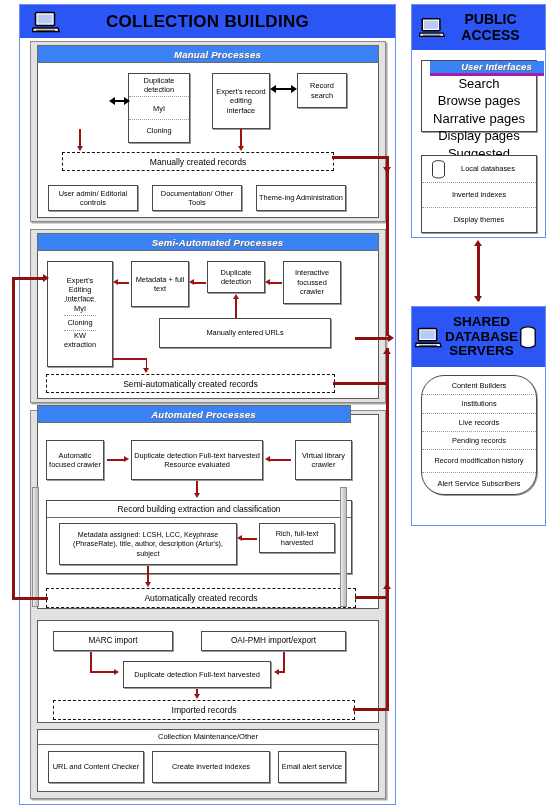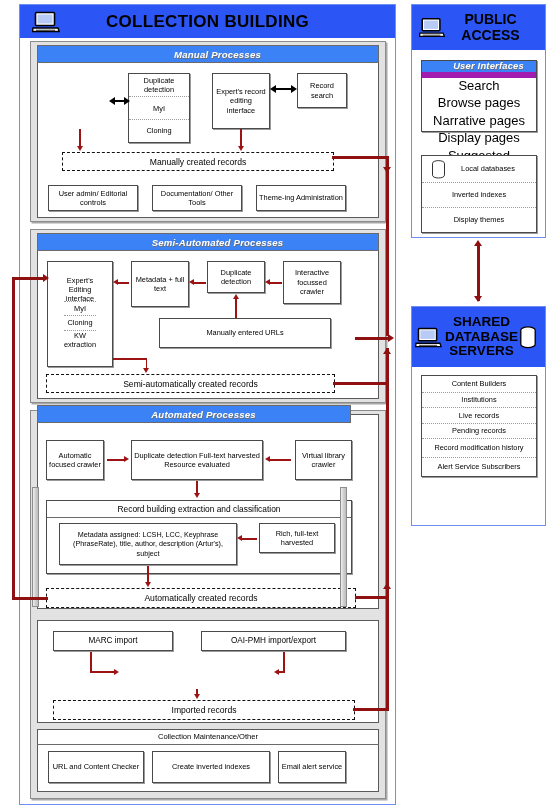--- a/index.html
+++ b/index.html
@@ -239,20 +239,21 @@
 
   <div class="sb-vscroll" style="left:32px; top:487px; width:7px; height:120px;"></div>
   <div class="sb-vscroll" style="left:340px; top:487px; width:7px; height:120px;"></div>
 
   <div class="innerwhite" style="left:37px; top:620px; width:342px; height:103px;"></div>
 
   <div class="box" style="left:53px; top:631px; width:120px; height:20px; font-size:8.2px;">MARC import</div>
 
   <div class="box" style="left:201px; top:631px; width:145px; height:20px; font-size:8.2px;">OAI-PMH import/export</div>
 
+  <div class="box" style="left:123px; top:661px; width:148px; height:27px;">Duplicate detection Full-text harvested</div>
 
   <div class="ln" style="left:90px; top:652px; width:1.6px; height:20px;"></div>
   <div class="ln" style="left:90px; top:671px; width:25px; height:1.6px;"></div>
   <div class="arrowhead ah-right" style="left:114px; top:668.6px;"></div>
 
   <div class="ln" style="left:283px; top:652px; width:1.6px; height:20px;"></div>
   <div class="ln" style="left:279px; top:671px; width:6px; height:1.6px;"></div>
   <div class="arrowhead ah-left" style="left:274px; top:668.6px;"></div>
 
   <div class="ln" style="left:196px; top:689px; width:1.6px; height:7px;"></div>
@@ -278,21 +279,21 @@
     <svg class="laptop-icon" style="left:7px; top:12px;" width="26" height="21" viewBox="0 0 28 22">
       <rect x="3.5" y="1.5" width="19" height="13" rx="1" fill="#fff" stroke="#000" stroke-width="1.6"></rect>
       <rect x="5.5" y="3.5" width="15" height="9" fill="#b8cbf7"></rect>
       <path d="M1 17 h25 l1.2 3.5 H0.5 Z" fill="#fff" stroke="#000" stroke-width="1.4"></path>
       <line x1="4" y1="19.2" x2="23" y2="19.2" stroke="#000" stroke-width="0.8"></line>
     </svg>
     <div class="titletext" style="font-size:14px; padding-left:24px; line-height:1.1;">PUBLIC ACCESS</div>
   </div>
 
   <div class="box" style="left:421px; top:60px; width:116px; height:72px; flex-direction:column; padding:0; justify-content:flex-start; align-items:stretch;">
-    <div class="secthdr" style="position:relative; left:0; top:0; width:100%; height:17px; font-size:9.4px; border:none; border-bottom:6px solid #a21caf;">User Interfaces</div>
+    <div class="secthdr" style="position:relative; left:8px; top:0; width:100%; height:17px; font-size:9.4px; border:none; border-bottom:3px solid #a21caf;">User Interfaces</div>
     <div style="flex:1; display:flex; flex-direction:column; align-items:center; justify-content:center; gap:0.5px; font-size:13px; line-height:1.3;">
       <span>Search</span>
       <span>Browse pages</span>
       <span>Narrative pages</span>
       <span>Display pages</span>
       <span>Suggested resources</span>
       <span>Feedback</span>
     </div>
   </div>
 
@@ -316,21 +317,21 @@
       <path d="M1 17 h25 l1.2 3.5 H0.5 Z" fill="#fff" stroke="#000" stroke-width="1.4"></path>
       <line x1="4" y1="19.2" x2="23" y2="19.2" stroke="#000" stroke-width="0.8"></line>
     </svg>
     <svg class="cyl-icon" style="left:107px; top:19px;" width="18" height="23" viewBox="0 0 15 19">
       <ellipse cx="7.5" cy="3.4" rx="6" ry="2.8" fill="#fff" stroke="#000" stroke-width="1.1"></ellipse>
       <path d="M1.5 3.4 V15.2 a6 2.8 0 0 0 12 0 V3.4" fill="#fff" stroke="#000" stroke-width="1.1"></path>
     </svg>
     <div class="titletext" style="font-size:13.5px; padding-left:20px; padding-right:14px; line-height:1.08;">SHARED DATABASE SERVERS</div>
   </div>
 
-  <div class="box" style="left:421px; top:375px; width:116px; height:102px; flex-direction:column; padding:0; justify-content:flex-start; align-items:stretch;">
+  <div class="box" style="left:421px; top:375px; width:116px; height:120px; flex-direction:column; padding:0; justify-content:flex-start; align-items:stretch;border-radius:23px;">
     <div class="stackcell first" style="height:15.5%;">Content Builders</div>
     <div class="stackcell" style="height:15.5%;">Institutions</div>
     <div class="stackcell" style="height:15.5%;">Live records</div>
     <div class="stackcell" style="height:15.5%;">Pending records</div>
     <div class="stackcell" style="height:19%;">Record modification history</div>
     <div class="stackcell" style="height:19%;">Alert Service Subscribers</div>
   </div>
 
   <div class="ln th" style="left:332px; top:156px; width:57px; height:2.6px;"></div>
   <div class="ln th" style="left:386px; top:156px; width:2.6px; height:180px;"></div>

